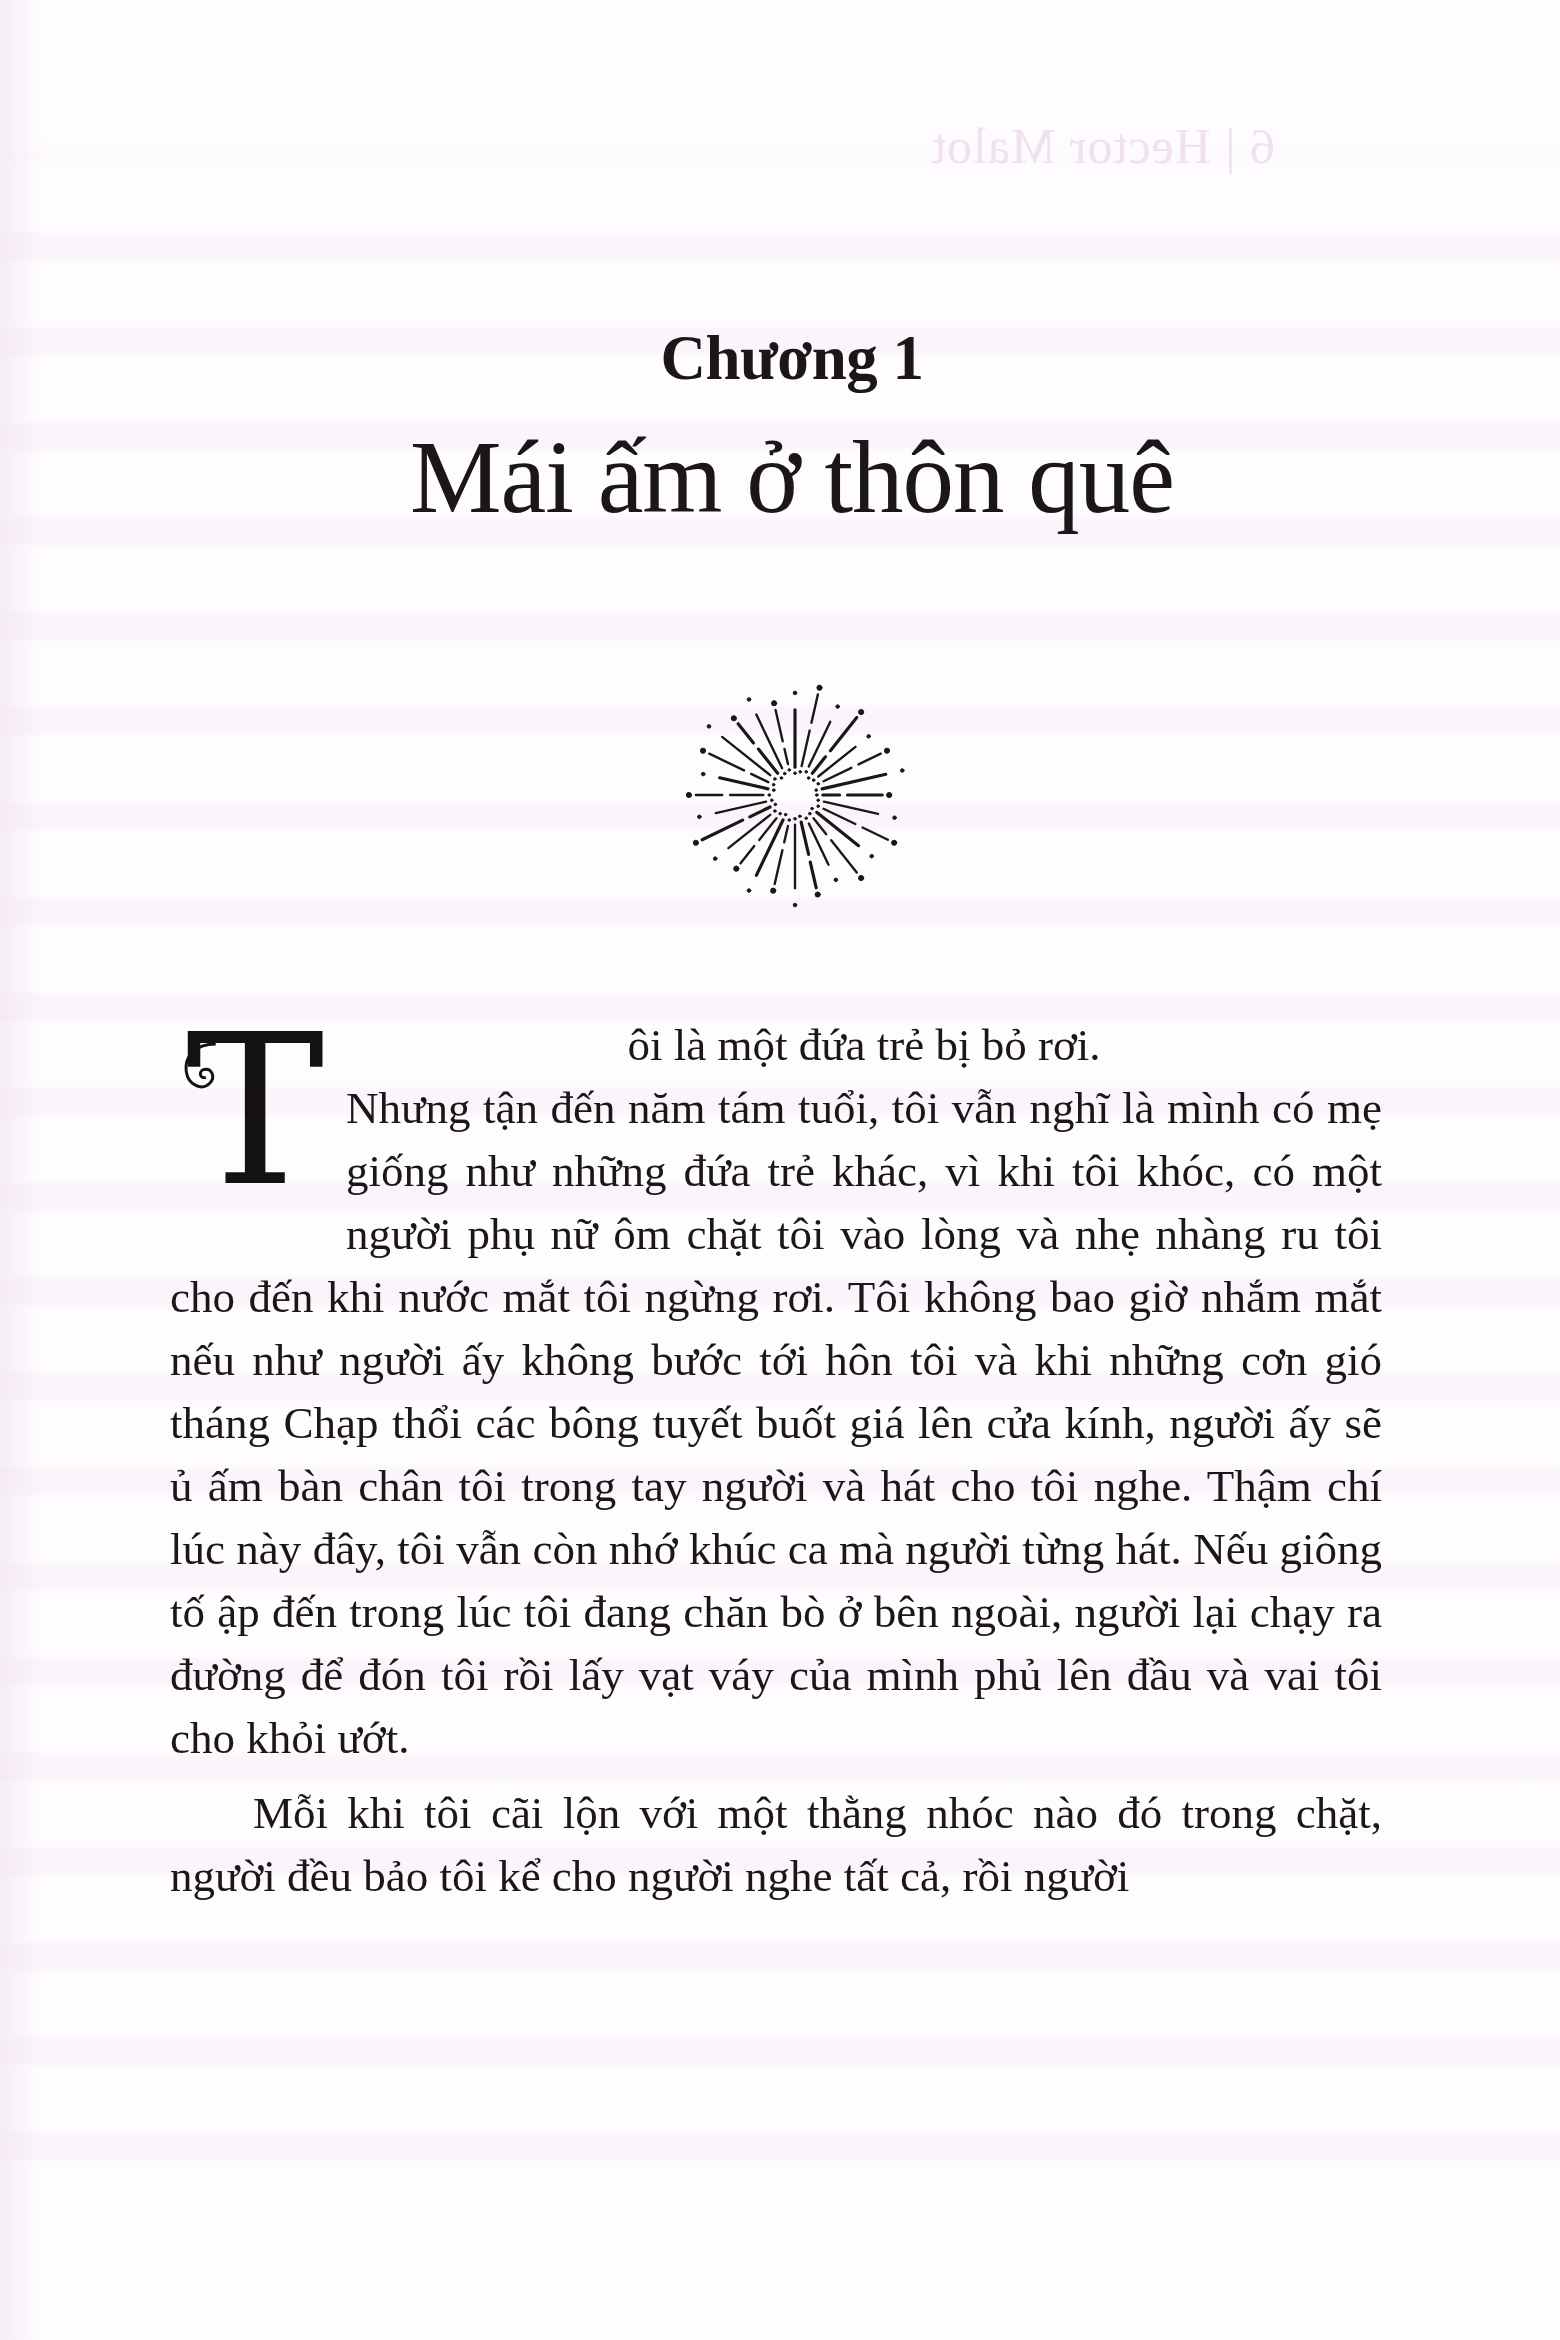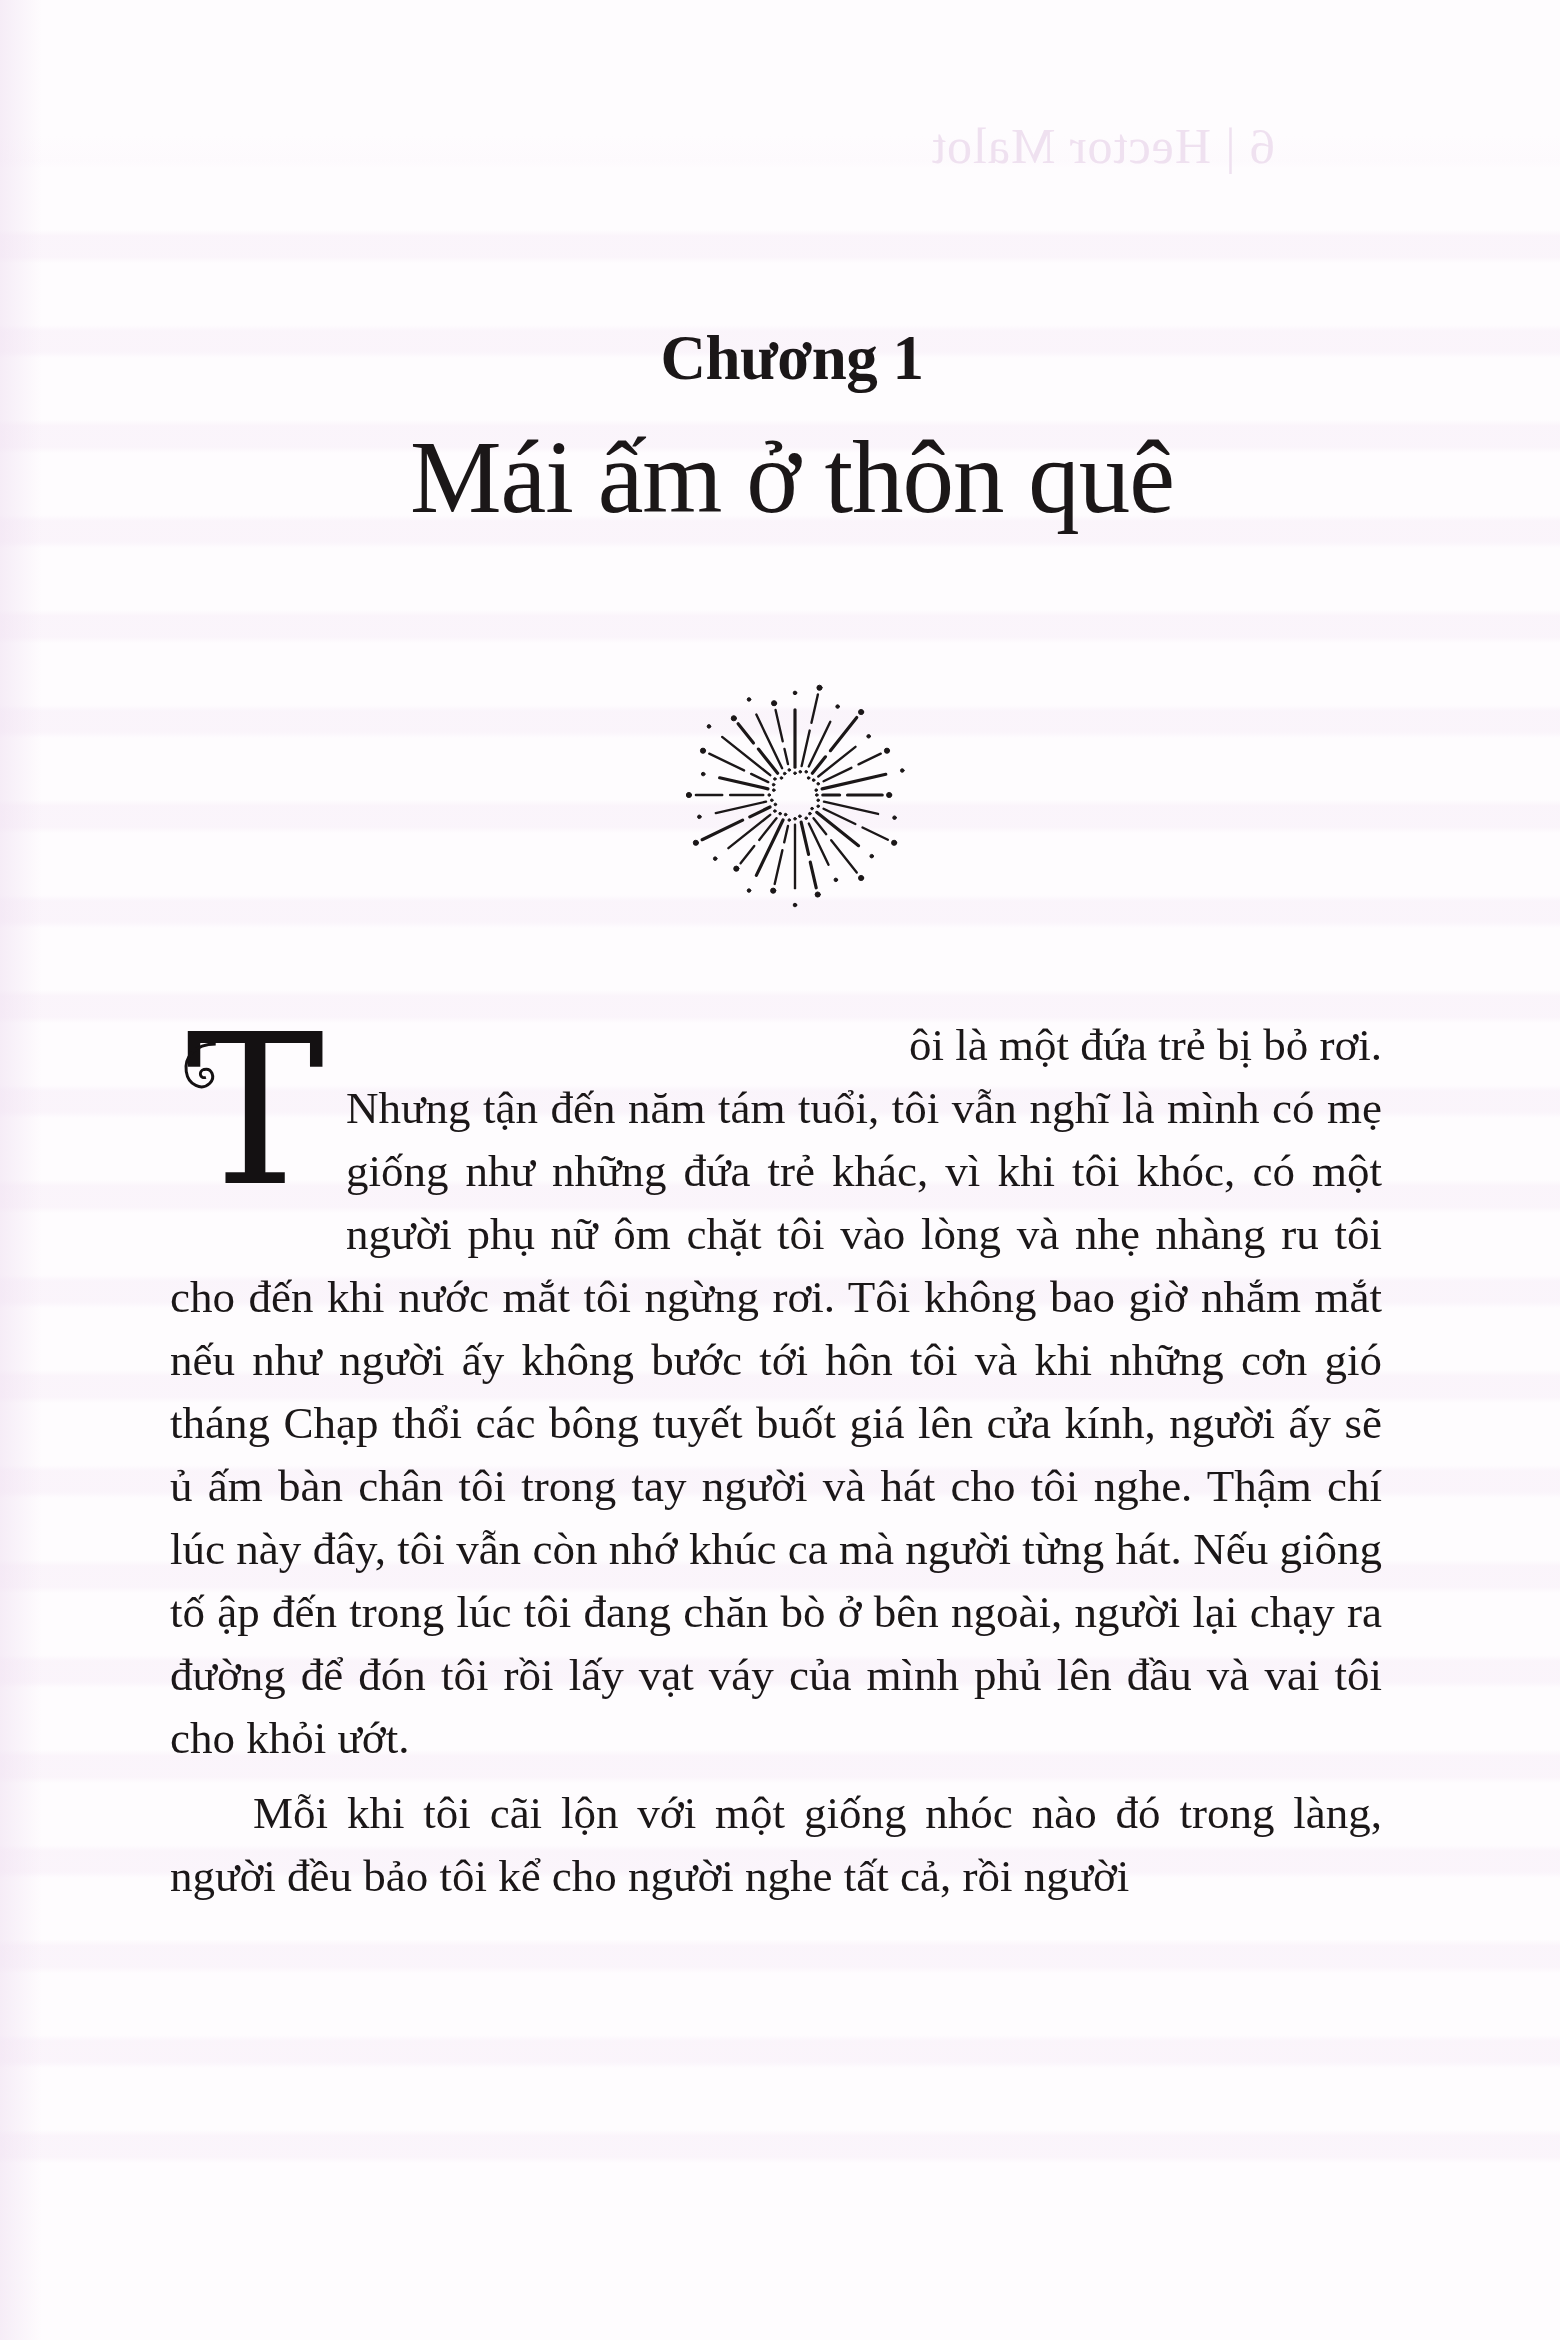--- a/index.html
+++ b/index.html
@@ -106,21 +106,21 @@
       color: #141112;
       position: relative;
     }
     .drop-cap .swirl {
       position: absolute;
       left: 10px; top: 18px;
       width: 40px; height: 55px;
     }
     .para-1 .first-line {
       display: block;
-      text-align: right;
+      text-align: center;
     }
     .para-gap {
       height: 12px;
     }
     .indent {
       text-indent: 83px;
     }
   </style>
 </head>
 <body>
@@ -242,15 +242,15 @@
     <span class="drop-cap">
       <svg class="swirl" viewBox="0 0 40 56" xmlns="http://www.w3.org/2000/svg">
         <path d="M36 4 C 14 4, 4 18, 6 32 C 8 46, 22 52, 30 44 C 36 38, 32 28, 24 30 C 18 32, 20 40, 26 38" fill="none" stroke="#141112" stroke-width="3"></path>
       </svg>
       <span>T</span>
     </span>
     <span class="first-line">ôi là một đứa trẻ bị bỏ rơi.</span>
     <span>Nhưng tận đến năm tám tuổi, tôi vẫn nghĩ là mình có mẹ giống như những đứa trẻ khác, vì khi tôi khóc, có một người phụ nữ ôm chặt tôi vào lòng và nhẹ nhàng ru tôi cho đến khi nước mắt tôi ngừng rơi. Tôi không bao giờ nhắm mắt nếu như người ấy không bước tới hôn tôi và khi những cơn gió tháng Chạp thổi các bông tuyết buốt giá lên cửa kính, người ấy sẽ ủ ấm bàn chân tôi trong tay người và hát cho tôi nghe. Thậm chí lúc này đây, tôi vẫn còn nhớ khúc ca mà người từng hát. Nếu giông tố ập đến trong lúc tôi đang chăn bò ở bên ngoài, người lại chạy ra đường để đón tôi rồi lấy vạt váy của mình phủ lên đầu và vai tôi cho khỏi ướt.</span>
   </p>
   <div class="para-gap"></div>
-  <p class="indent">Mỗi khi tôi cãi lộn với một giống nhóc nào đó trong làng, người đều bảo tôi kể cho người nghe tất cả, rồi người</p>
+  <p class="indent">Mỗi khi tôi cãi lộn với một thằng nhóc nào đó trong chặt, người đều bảo tôi kể cho người nghe tất cả, rồi người</p>
 </div>
 
 
 </body></html>

